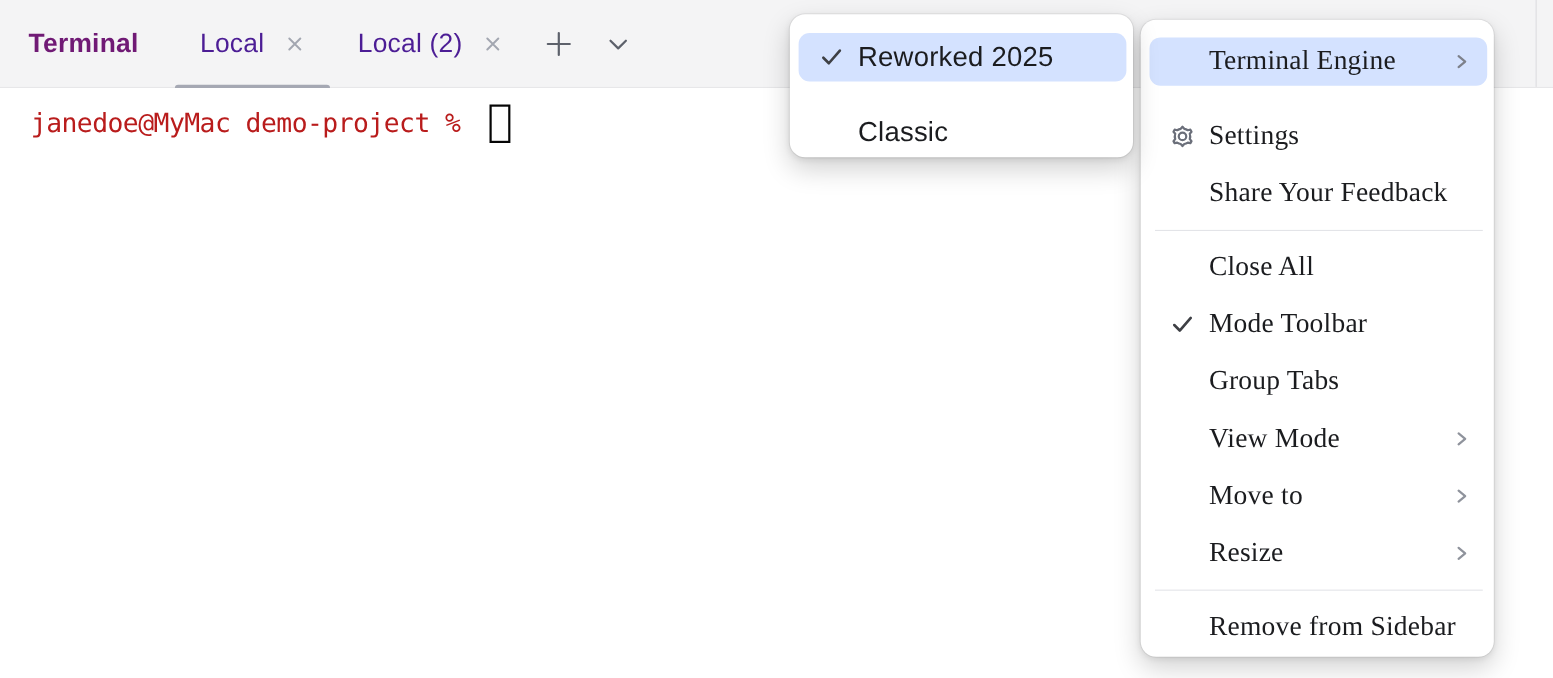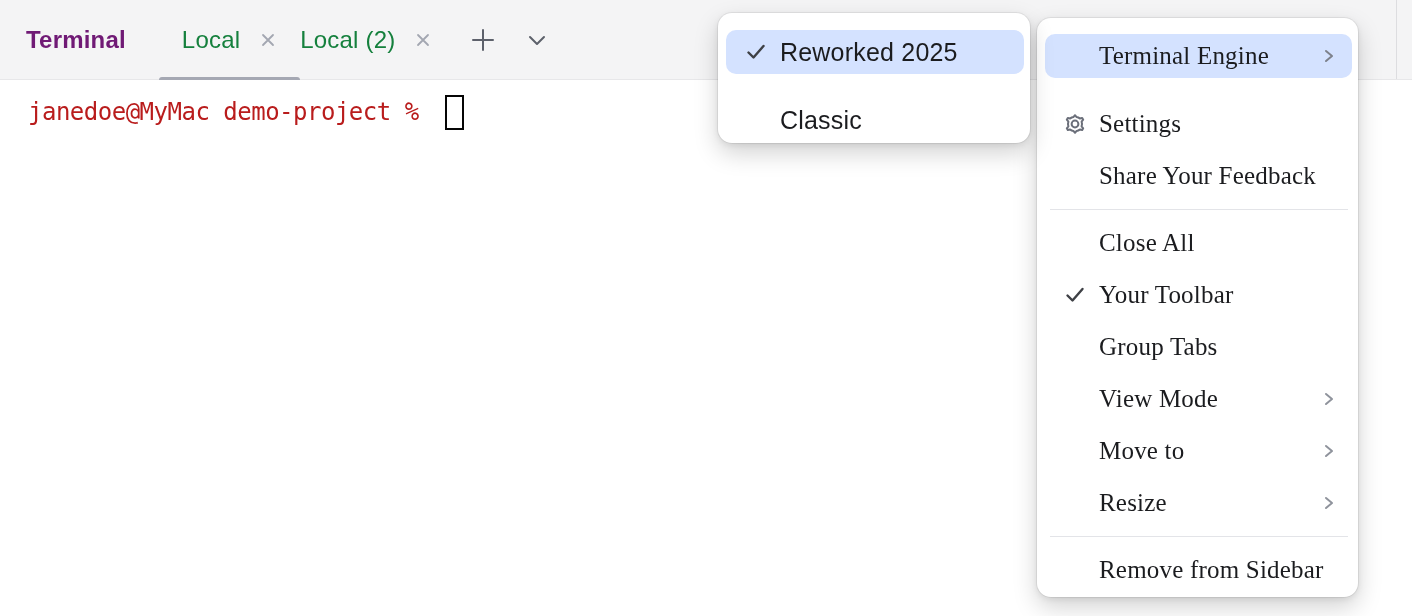--- a/index.html
+++ b/index.html
@@ -28,22 +28,22 @@
     font-size:24px; font-weight:bold; color:#701a75;
     letter-spacing:0.2px;
     white-space:nowrap;
   }
   .tab {
     position:relative; height:80px;
     display:flex; align-items:center;
     cursor:default;
   }
   .tab-1 { margin-left:33px; padding:0 21px 0 23px; }
-  .tab-2 { padding:0 16px 0 0;justify-content:center; }
-  .tab-label { font-size:24px; color:#15803d; letter-spacing:0.2px; white-space:nowrap; }
+  .tab-2 { margin-left:25px; padding:0 16px 0 0;justify-content:center; }
+  .tab-label { font-size:24px; color:#4c1d95; letter-spacing:0.2px; white-space:nowrap; }
   .tab-close { margin-left:17px; width:22px; height:22px; display:flex; align-items:center; justify-content:center; }
   .tab-underline {
     position:absolute; left:0; bottom:-3px; width:100%; height:6px;
     background:#a5a8b3; border-radius:3px;
   }
   .bar-btn {
     height:80px; display:flex; align-items:center; justify-content:center;
   }
   .btn-add { margin-left:15px; width:36px; }
   .btn-dd  { margin-left:21px; width:30px; }
@@ -171,21 +171,21 @@
     <span class="slot"></span>
     <span class="lbl">Close All</span>
   </div>
 
   <div class="mi">
     <span class="slot">
       <svg width="24" height="24" viewBox="0 0 24 24">
           <path d="M4.5 12.5 L9.5 17.5 L19.5 6" stroke="#3e4045" stroke-width="2.4" stroke-linecap="round" stroke-linejoin="round" fill="none"></path>
         </svg>
     </span>
-    <span class="lbl">Your Toolbar</span>
+    <span class="lbl">Mode Toolbar</span>
   </div>
 
   <div class="mi">
     <span class="slot"></span>
     <span class="lbl">Group Tabs</span>
   </div>
 
   <div class="mi">
     <span class="slot"></span>
     <span class="lbl">View Mode</span>

